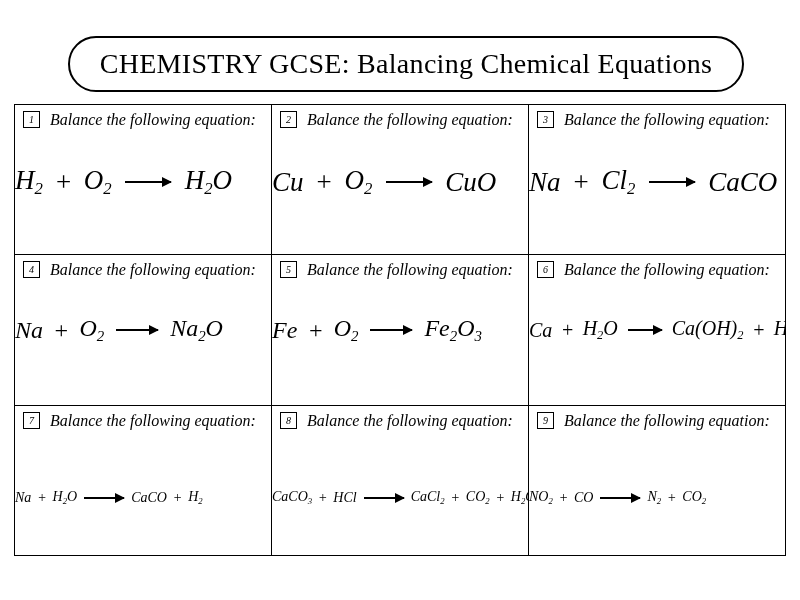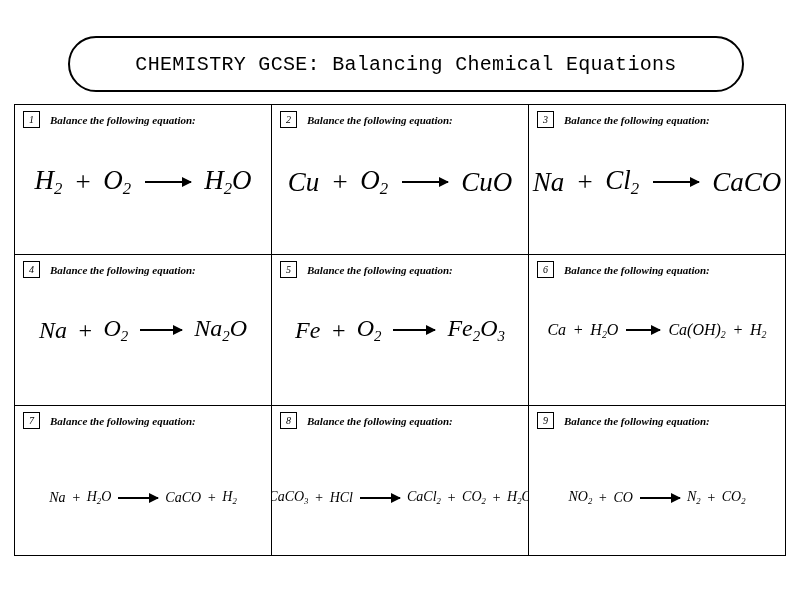--- a/index.html
+++ b/index.html
@@ -25,22 +25,22 @@
     height: 56px;
     border: 2px solid #000;
     border-radius: 28px;
     box-sizing: border-box;
     background: #fff;
     display: flex;
     align-items: center;
     justify-content: center;
   }
   #title-text {
-    font-family: Liberation Mono, monospace;
-    font-size: 20px;
+    font-family: Liberation Serif, serif;
+    font-size: 28px;
     font-weight: normal;
     letter-spacing: 0.3px;
     color: #000;
     white-space: nowrap;
   }
 
   
   #sheet-grid {
     position: absolute;
     left: 14px;
@@ -76,34 +76,32 @@
     font-family: "Liberation Serif", serif;
     font-style: italic;
     font-size: 10px;
     line-height: 15px;
     text-align: center;
     flex: 0 0 auto;
   }
   .q-instruction {
     font-family: "Liberation Serif", serif;
     font-style: italic;
-    font-size: 11px;
+    font-size: 16px;
     line-height: 14px;
     padding-top: 2px;
-    font-weight: bold;
   }
 
   
   .eq-wrap {
     position: absolute;
     left: 0;
     right: 0;
     display: flex;
     align-items: center;
-    justify-content: center;
     font-family: "Liberation Serif", serif;
     font-style: italic;
     white-space: nowrap;
   }
   .eq-row1 { top: 52px; height: 50px; }
   .eq-row2 { top: 50px; height: 50px; }
   .eq-row3 { top: 72px; height: 40px; }
 
   .eq {
     display: inline-flex;
@@ -139,21 +137,21 @@
     border-bottom: 5px solid transparent;
   }
 
   
   .size-xl { font-size: 27px; }
   .size-xl .arrow { width: 46px; }
 
   .size-lg { font-size: 24px; }
   .size-lg .arrow { width: 42px; }
 
-  .size-md { font-size: 16px; }
+  .size-md { font-size: 20px; }
   .size-md .arrow { width: 34px; }
 
   .size-sm { font-size: 14px; }
   .size-sm .arrow { width: 40px; }
 </style>
 </head>
 <body>
 
 <div id="title-banner">
   <div id="title-text">CHEMISTRY GCSE: Balancing Chemical Equations</div>

